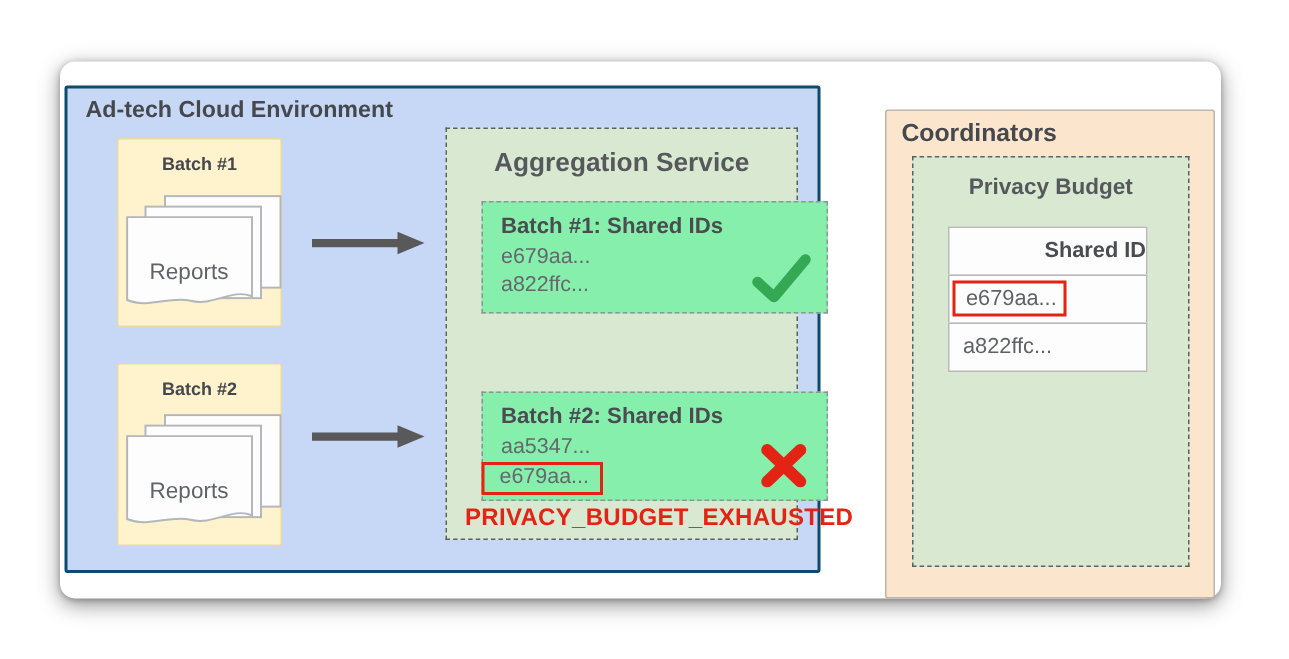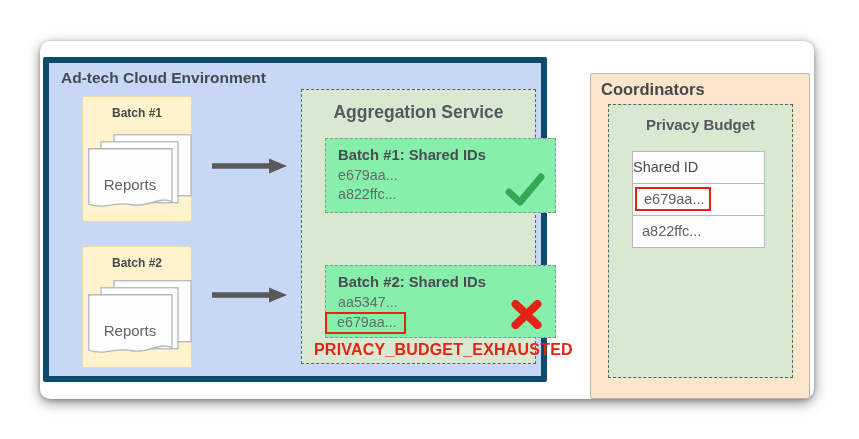--- a/index.html
+++ b/index.html
@@ -6,21 +6,21 @@
   body { font-family:"Liberation Sans", sans-serif; }
   * { box-sizing:border-box; }
 
   .stage { position:relative; width:859px; height:439px; background:#fff; overflow:hidden; }
   .card  { position:absolute; left:40px; top:41px; width:774px; height:358px;
            background:#ffffff; border-radius:10px;
            box-shadow:0 4px 14px rgba(0,0,0,.42), 0 1px 4px rgba(0,0,0,.28); }
 
   
   .adtech { position:absolute; left:3px; top:16px; width:504px; height:325px;
-            background:#c7d8f6; border:6px solid #0c4a6e; border-radius:2px; }
+            background:#c7d8f6; border:2px solid #0c4a6e; border-radius:2px; }
   .adtech-title { position:absolute; left:12px; top:6px; font-weight:bold;
                   font-size:15.5px; color:#45484d; }
 
   .batch { position:absolute; width:110px; background:#fff3cd;
            border:1px solid #ecd9a2; border-radius:2px; }
   .batch--1 { left:33px; top:33px; height:126px; }
   .batch--2 { left:33px; top:183px; height:122px; }
   .batch-label { text-align:center; margin-top:9px; font-weight:bold;
                  font-size:12px; color:#45484d; }
   .papers { position:absolute; left:5px; top:37px; }
@@ -60,21 +60,21 @@
            background:#fce5cd; border:1px solid #bdb5ab; border-radius:2px; }
   .coord-title { position:absolute; left:10px; top:6px; font-weight:bold;
                  font-size:16.5px; color:#45484d; }
   .pb { position:absolute; left:17px; top:30px; width:185px; height:274px;
         background:#d9e8d1; border:1.5px dashed #5c6063; }
   .pb-title { text-align:center; margin-top:11px; font-weight:bold;
               font-size:15px; color:#55585c; }
   .pb-table { position:absolute; left:23px; top:46px; width:133px; }
   .pb-cell { background:#fcfdfc; border:1px solid #b7bab7; height:33px;
              line-height:30px; font-size:14.5px; }
-  .pb-header { font-weight:normal; color:#494c50; text-align:left; }
+  .pb-header { font-weight:bold; color:#494c50; text-align:right; }
   .pb-row { color:#5f6368; padding-left:9px; margin-top:-1px; }
   .red-outline-table { display:inline-block; border:2.5px solid #e32313;
                        margin-left:-7px; padding:0 5px 0 7px; line-height:20px; }
 </style>
 </head>
 <body>
 
 <div class="stage">
   <div class="card">
 

